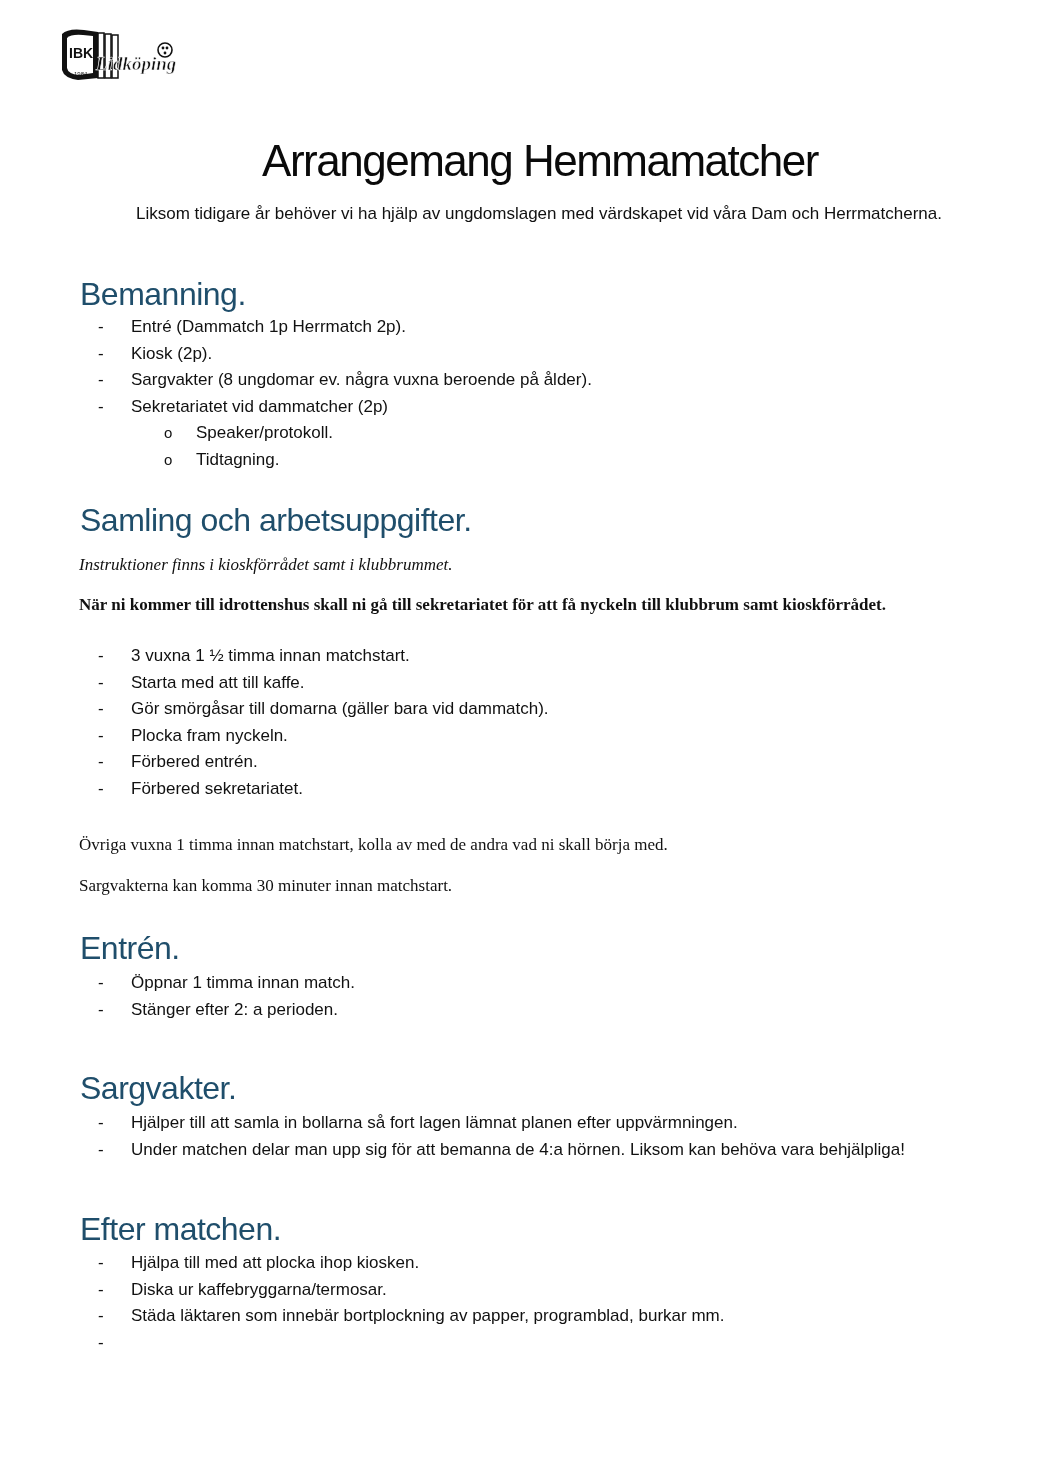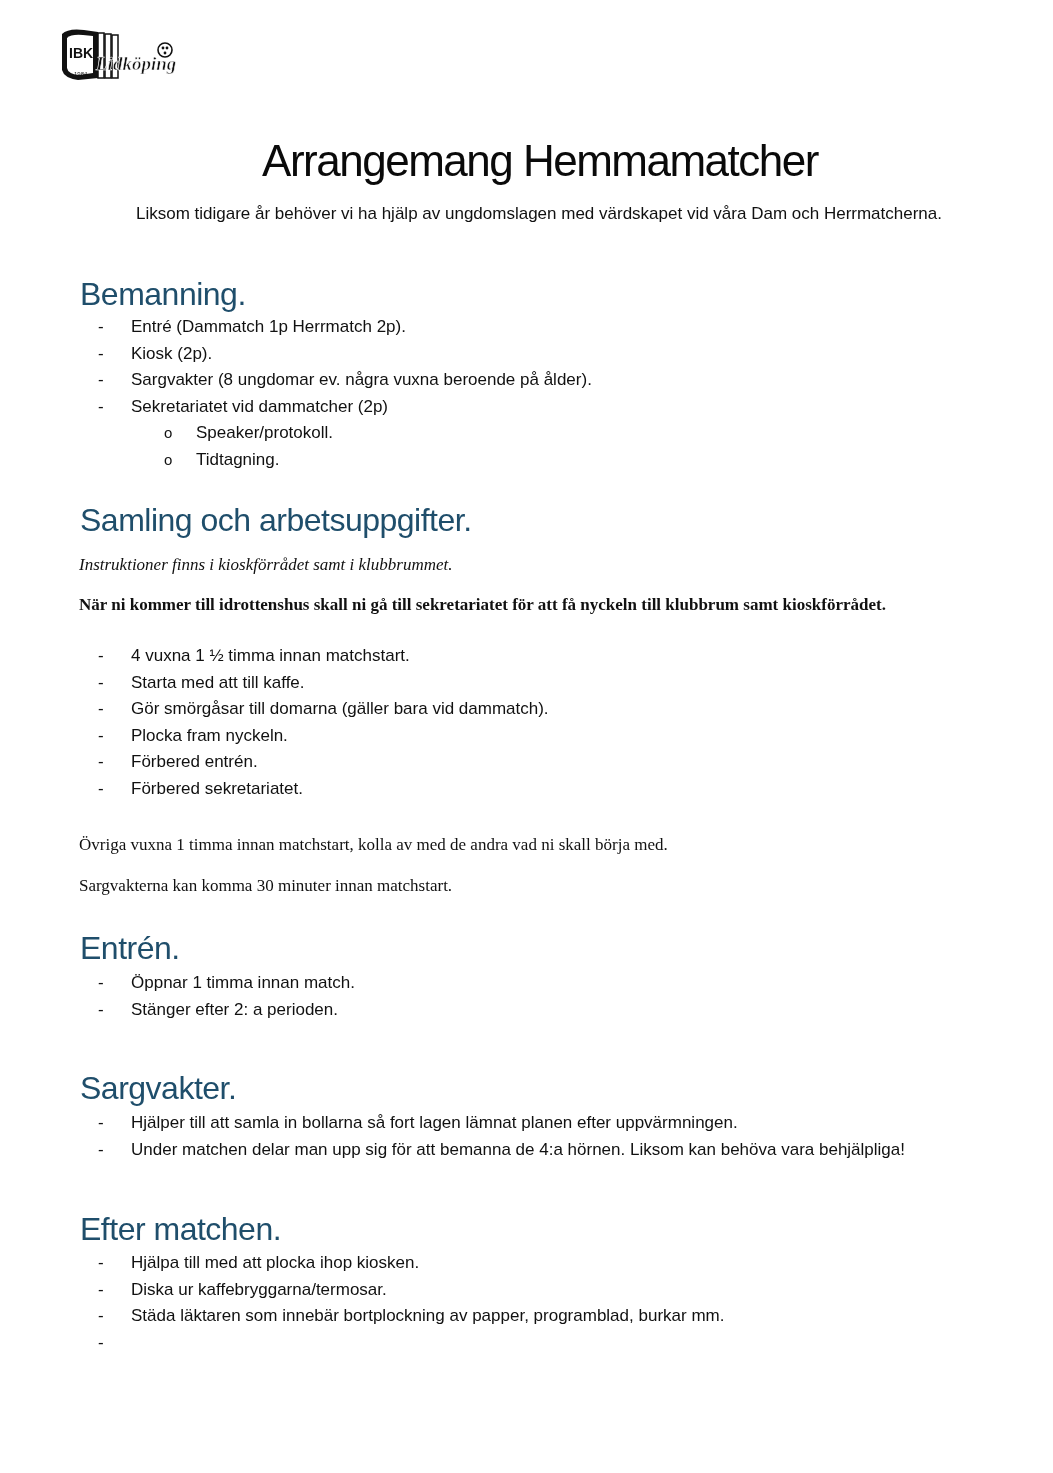--- a/index.html
+++ b/index.html
@@ -65,21 +65,21 @@
   <li><span class="bullet">-</span><span>Sargvakter (8 ungdomar ev. några vuxna beroende på ålder).</span></li>
   <li><span class="bullet">-</span><span>Sekretariatet vid dammatcher (2p)</span></li>
   <li class="sub"><span class="bullet">o</span><span>Speaker/protokoll.</span></li>
   <li class="sub"><span class="bullet">o</span><span>Tidtagning.</span></li>
 </ul>
 
 <h2 class="section" style="top:490px">Samling och arbetsuppgifter.</h2>
 <p class="text italic" style="top:535px">Instruktioner finns i kioskförrådet samt i klubbrummet.</p>
 <p class="text bold" style="top:575px">När ni kommer till idrottenshus skall ni gå till sekretariatet för att få nyckeln till klubbrum samt kioskförrådet.</p>
 <ul class="dash" style="top:643px">
-  <li><span class="bullet">-</span><span>4 vuxna 1 ½ timma innan matchstart.</span></li>
+  <li><span class="bullet">-</span><span>3 vuxna 1 ½ timma innan matchstart.</span></li>
   <li><span class="bullet">-</span><span>Starta med att till kaffe.</span></li>
   <li><span class="bullet">-</span><span>Gör smörgåsar till domarna (gäller bara vid dammatch).</span></li>
   <li><span class="bullet">-</span><span>Plocka fram nyckeln.</span></li>
   <li><span class="bullet">-</span><span>Förbered entrén.</span></li>
   <li><span class="bullet">-</span><span>Förbered sekretariatet.</span></li>
 </ul>
 <p class="text" style="top:815px">Övriga vuxna 1 timma innan matchstart, kolla av med de andra vad ni skall börja med.</p>
 <p class="text" style="top:856px">Sargvakterna kan komma 30 minuter innan matchstart.</p>
 
 <h2 class="section" style="top:918px">Entrén.</h2>

